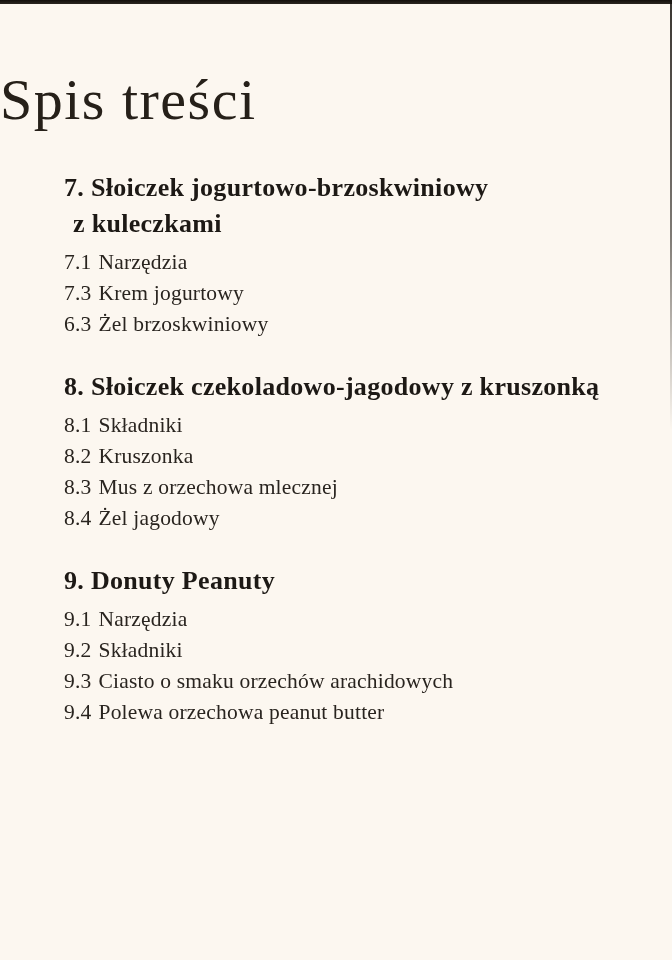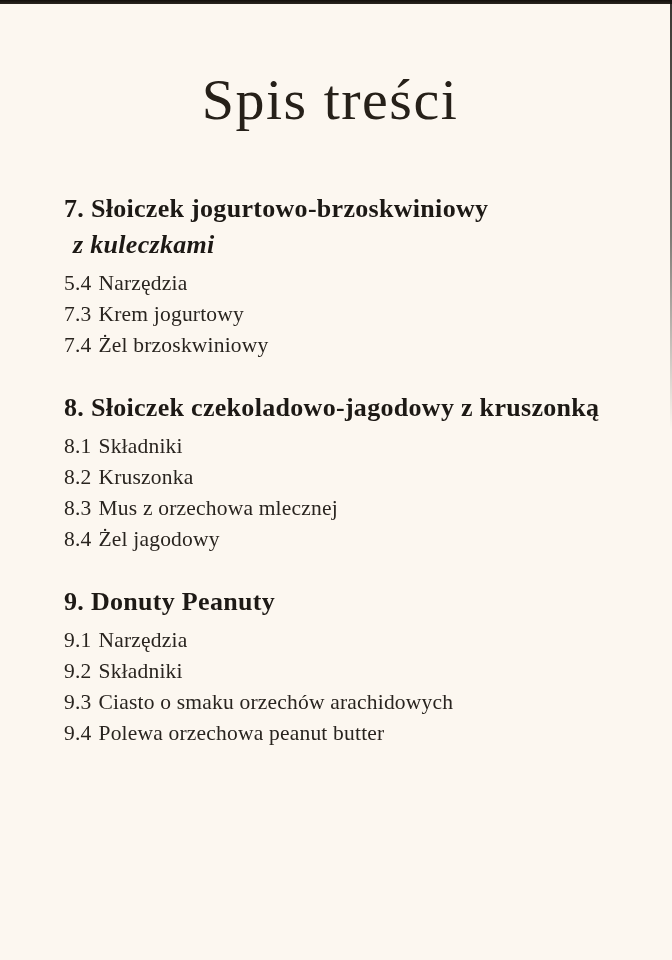--- a/index.html
+++ b/index.html
@@ -26,48 +26,47 @@
     top: 0; right: 0;
     width: 2px;
     height: 430px;
     background: linear-gradient(to bottom,
       rgba(24,20,16,0.85) 0%,
       rgba(24,20,16,0.55) 55%,
       rgba(24,20,16,0) 100%);
   }
   .page-title {
     margin: 70px 12px 0 0;
-    text-align: center;
+    text-align: left;
     font-size: 58px;
     line-height: 1.05;
     font-weight: 400;
     letter-spacing: 1.5px;
     color: #262019;
   }
   .toc {
-    margin-top: 60px;
+    margin-top: 39px;
     padding: 0 24px 0 64px;
   }
   .toc-section + .toc-section {
     margin-top: 29px;
   }
   .toc-heading {
     margin: 0 0 5px 0;
     font-size: 26px;
     line-height: 36px;
     font-weight: 700;
     letter-spacing: 0.3px;
     color: #1d1915;
   }
   .toc-heading .heading-line {
     display: block;
   }
   .toc-heading .heading-line-2 {
     padding-left: 9px;
-    font-style: italic;
   }
   .toc-items {
     list-style: none;
     margin: 0;
     padding: 0;
   }
   .toc-item {
     font-size: 21.5px;
     line-height: 31px;
     letter-spacing: 0.2px;
@@ -86,23 +85,23 @@
 <h1 class="page-title">Spis treści</h1>
 
 <div class="toc">
 
   <section class="toc-section">
     <h2 class="toc-heading">
       <span class="heading-line">7. Słoiczek jogurtowo-brzoskwiniowy</span>
       <span class="heading-line heading-line-2">z kuleczkami</span>
     </h2>
     <ul class="toc-items">
-      <li class="toc-item"><span class="item-no">5.4</span><span>Narzędzia</span></li>
+      <li class="toc-item"><span class="item-no">7.1</span><span>Narzędzia</span></li>
       <li class="toc-item"><span class="item-no">7.3</span><span>Krem jogurtowy</span></li>
-      <li class="toc-item"><span class="item-no">7.4</span><span>Żel brzoskwiniowy</span></li>
+      <li class="toc-item"><span class="item-no">6.3</span><span>Żel brzoskwiniowy</span></li>
     </ul>
   </section>
 
   <section class="toc-section">
     <h2 class="toc-heading">
       <span class="heading-line">8. Słoiczek czekoladowo-jagodowy z kruszonką</span>
     </h2>
     <ul class="toc-items">
       <li class="toc-item"><span class="item-no">8.1</span><span>Składniki</span></li>
       <li class="toc-item"><span class="item-no">8.2</span><span>Kruszonka</span></li>

